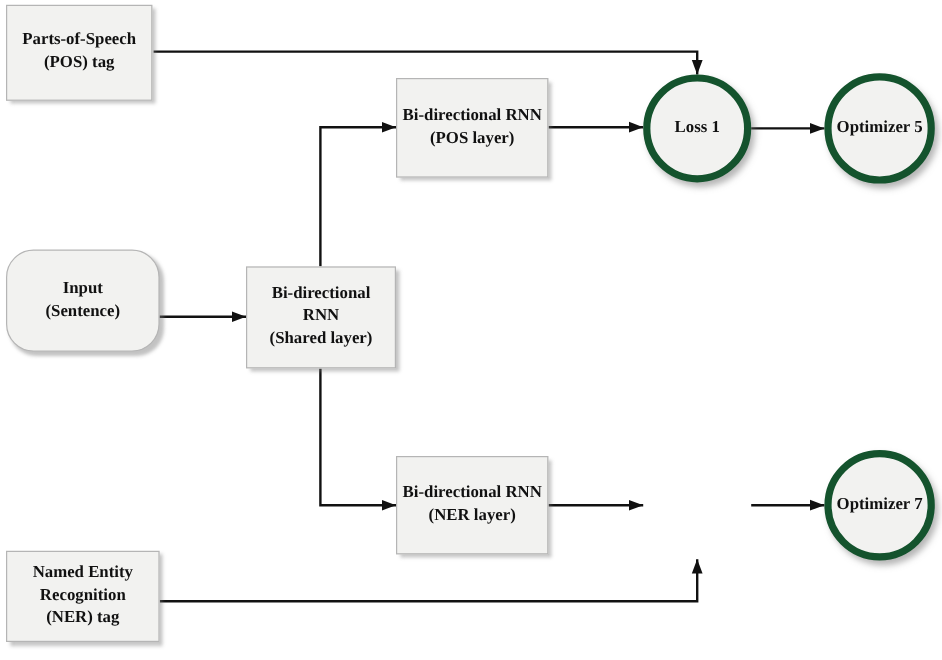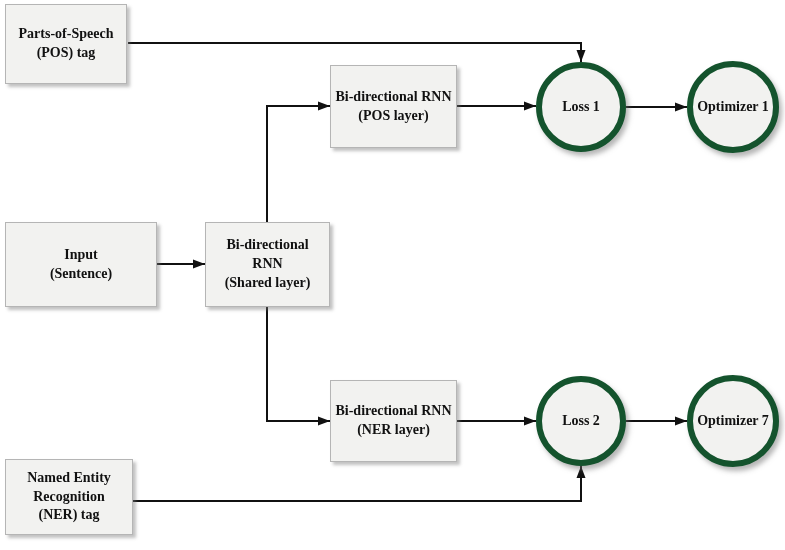--- a/index.html
+++ b/index.html
@@ -68,21 +68,21 @@
     <polyline class="edge" points="626,107 687,107" marker-end="url(#arrow)"></polyline>
     <polyline class="edge" points="626,421 687,421" marker-end="url(#arrow)"></polyline>
     <polyline class="edge" points="133,501 581,501 581,466" marker-end="url(#arrow)"></polyline>
   </svg>
 
   <div class="node box" style="left:5px; top:4px; width:122px; height:80px;">
     <span class="node-label">Parts-of-Speech
 (POS) tag</span>
   </div>
 
-  <div class="node box" style="left:5px; top:222px; width:152px; height:85px;">
+  <div class="node box" style="left:5px; top:208px; width:128px; height:85px;border-radius:23px;">
     <span class="node-label">Input
 (Sentence)</span>
   </div>
 
   <div class="node box" style="left:5px; top:459px; width:128px; height:76px;">
     <span class="node-label">Named Entity
 Recognition
 (NER) tag</span>
   </div>
 
@@ -99,24 +99,21 @@
   <div class="node box" style="left:330px; top:380px; width:127px; height:82px;">
     <span class="node-label">Bi-directional RNN
 (NER layer)</span>
   </div>
 
   <div class="node circle" style="left:536px; top:62px; width:90px; height:90px;">
     <span class="node-label">Loss 1</span>
   </div>
 
   <div class="node circle" style="left:687px; top:61px; width:92px; height:92px;">
-    <span class="node-label">Optimizer 1</span>
+    <span class="node-label">Optimizer 5</span>
   </div>
 
-  <div class="node circle" style="left:536px; top:376px; width:90px; height:90px;">
-    <span class="node-label">Loss 2</span>
-  </div>
 
   <div class="node circle" style="left:687px; top:375px; width:92px; height:92px;">
     <span class="node-label">Optimizer 7</span>
   </div>
 
 </div>
 
 </body></html>

